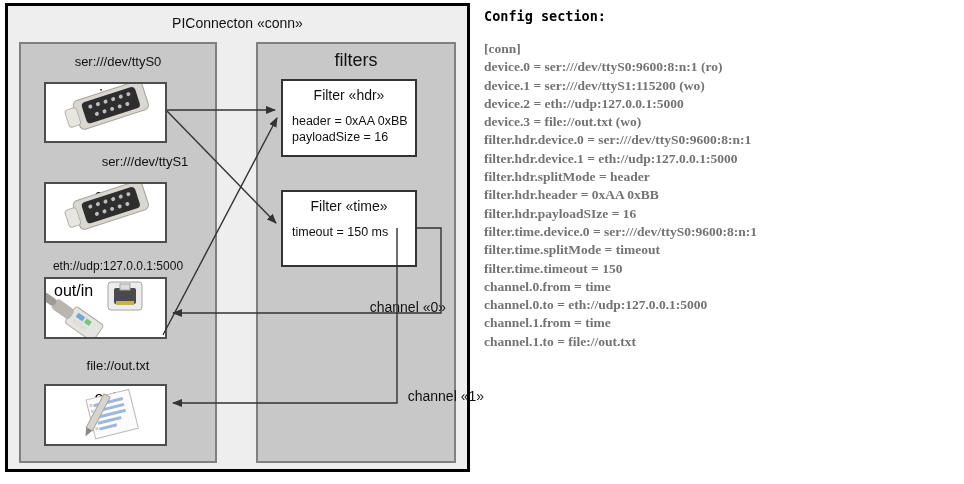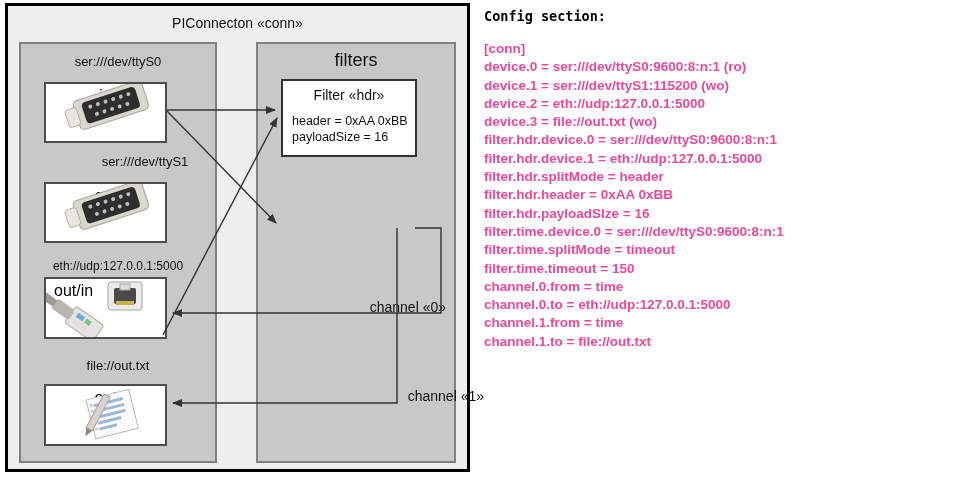--- a/index.html
+++ b/index.html
@@ -70,22 +70,22 @@
     pointer-events:none;}
 
   
   .config{position:absolute;left:478px;top:0;width:486px;height:484px;}
   .config-title{
     position:absolute;left:6px;top:8px;font-size:13.5px;font-weight:bold;
     color:#000;font-family:"DejaVu Sans Mono", monospace;
   }
   .config-body{
     position:absolute;left:6px;top:40px;
-    font-family:Liberation Sans, sans-serif;
-    font-size:13.5px;line-height:18.3px;color:#ec4899;
+    font-family:Liberation Serif, serif;
+    font-size:13.5px;line-height:18.3px;color:#737373;
     white-space:pre;font-weight:bold;
   }
 </style>
 </head>
 <body>
 
 <div class="root">
 
   <div class="diagram">
 
@@ -197,22 +197,28 @@
       <div class="panel-title">filters</div>
 
       <div class="filter-box" style="left:23px;top:35px;width:136px;height:78px;padding-left:12px;">
         <div class="filter-title">Filter «hdr»</div>
         <div class="filter-props">
           <div>header = 0xAA 0xBB</div>
           <div>payloadSize = 16</div>
         </div>
       </div>
 
-
-      <div class="chan-label" style="left:8px;top:255px;width:180px;">channel «0»</div>
+      <div class="filter-box" style="left:23px;top:146px;width:136px;height:77px;">
+        <div class="filter-title">Filter «time»</div>
+        <div class="filter-props">
+          <div>timeout = 150 ms</div>
+        </div>
+      </div>
+
+      <div class="chan-label" style="left:0;top:255px;width:180px;padding-left:8px;">channel «0»</div>
       <div class="chan-label" style="left:0;top:344px;width:180px;margin-left:46px;">channel «1»</div>
     </div>
 
     <svg class="overlay" viewBox="0 0 478 484">
       <defs>
         <marker id="ah" markerWidth="10" markerHeight="8" refX="9" refY="4" orient="auto" markerUnits="userSpaceOnUse">
           <path d="M0,0 L10,4 L0,8 z" fill="#333333"></path>
         </marker>
       </defs>
       <g stroke="#333333" stroke-width="1.4" fill="none">

